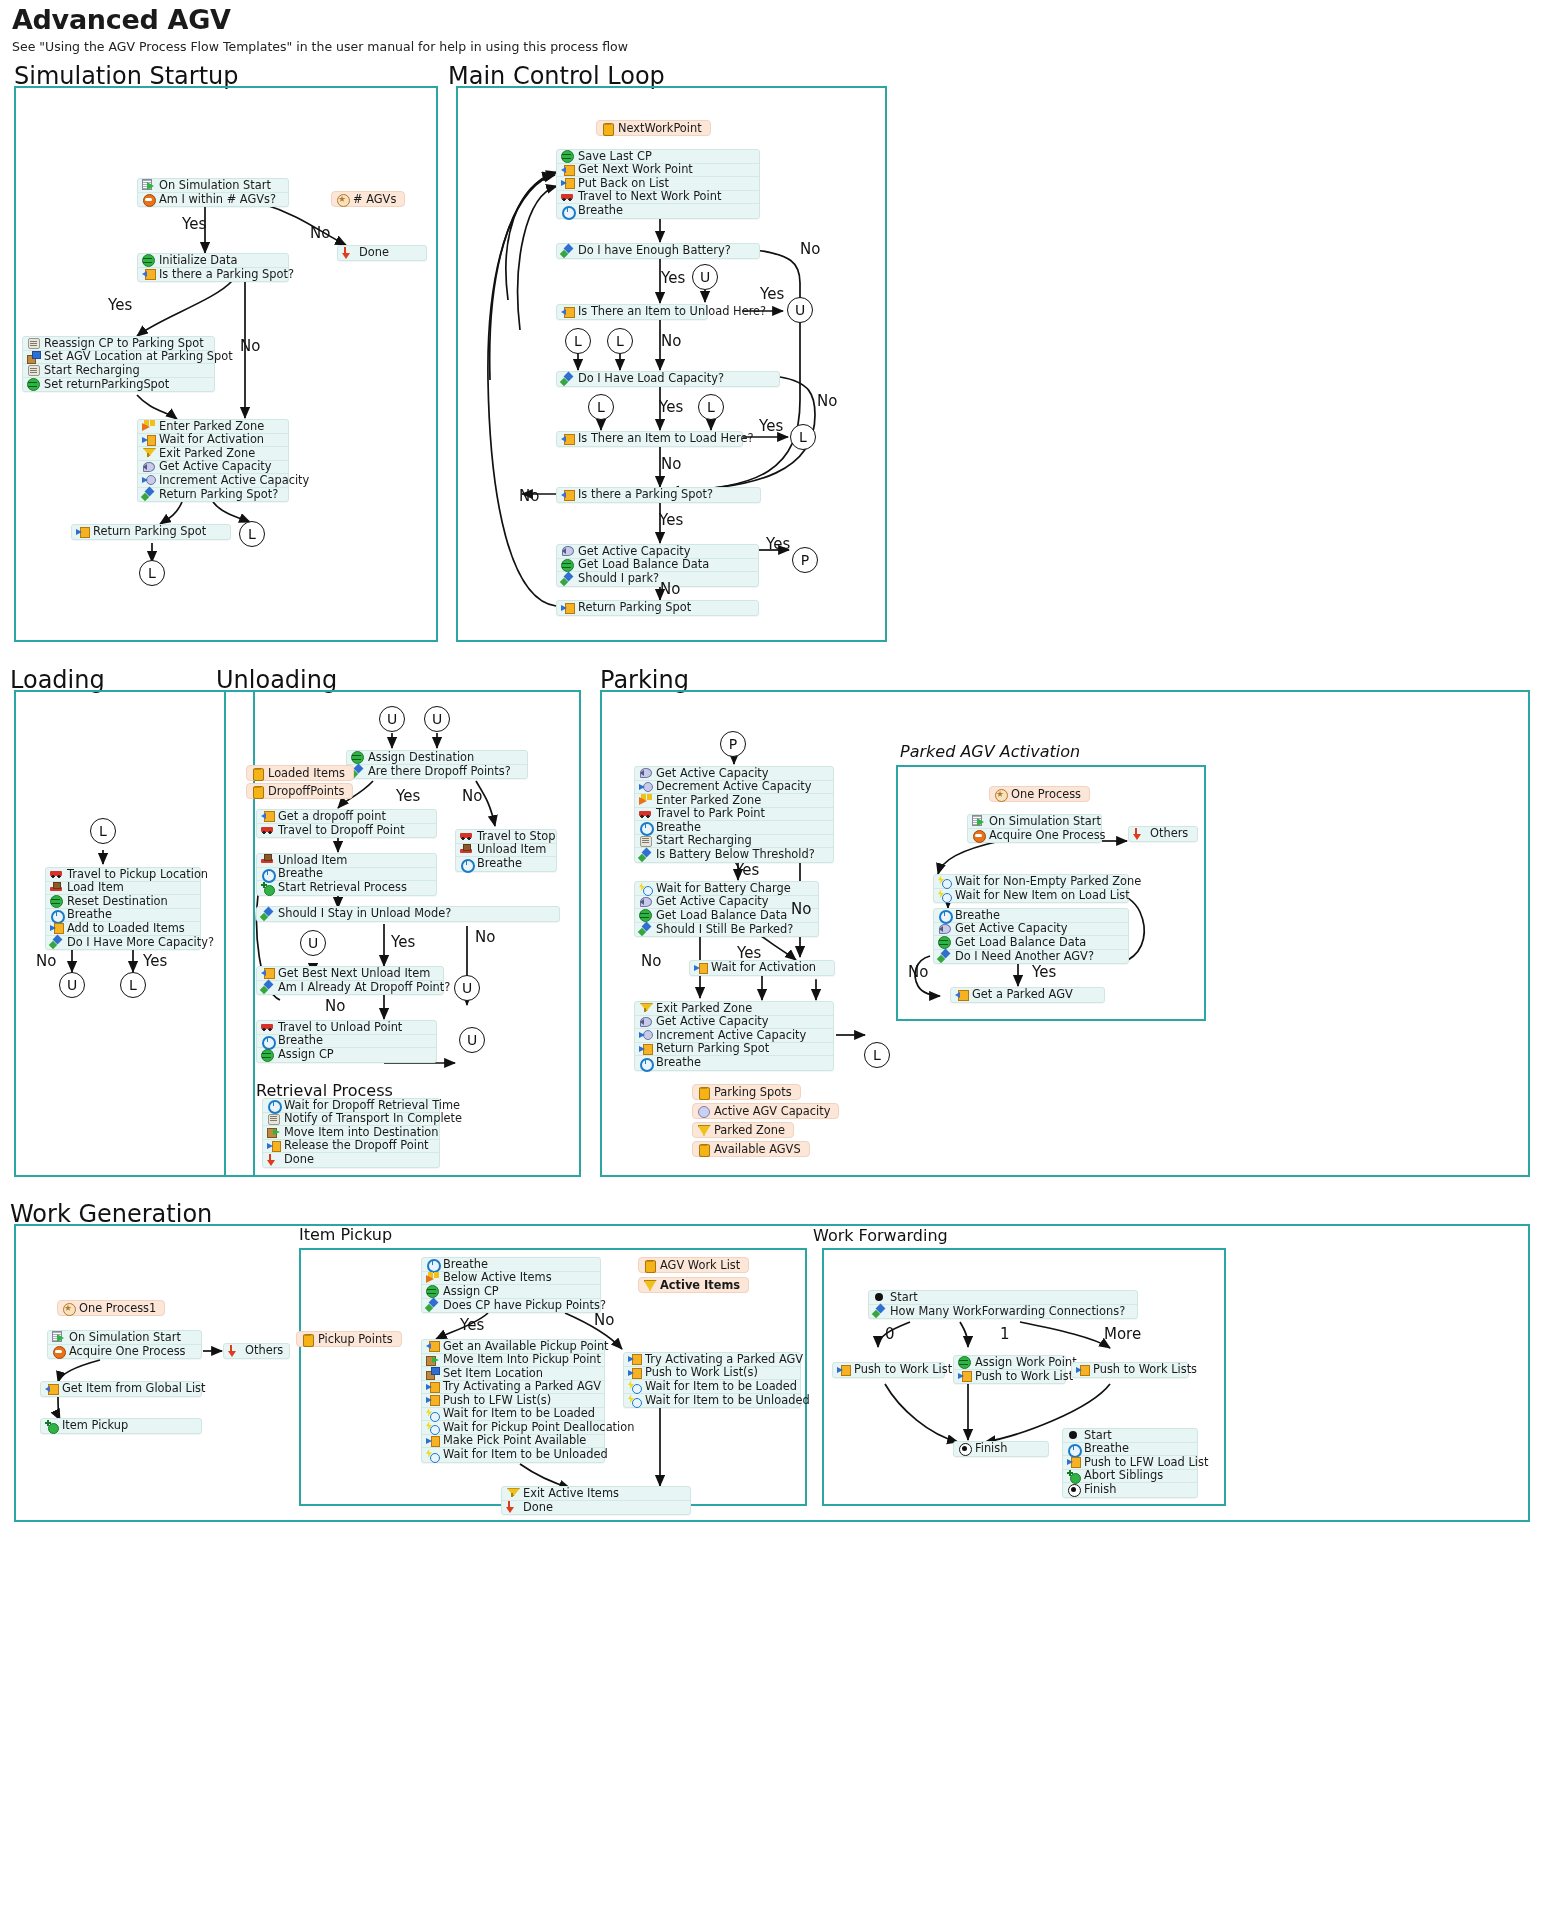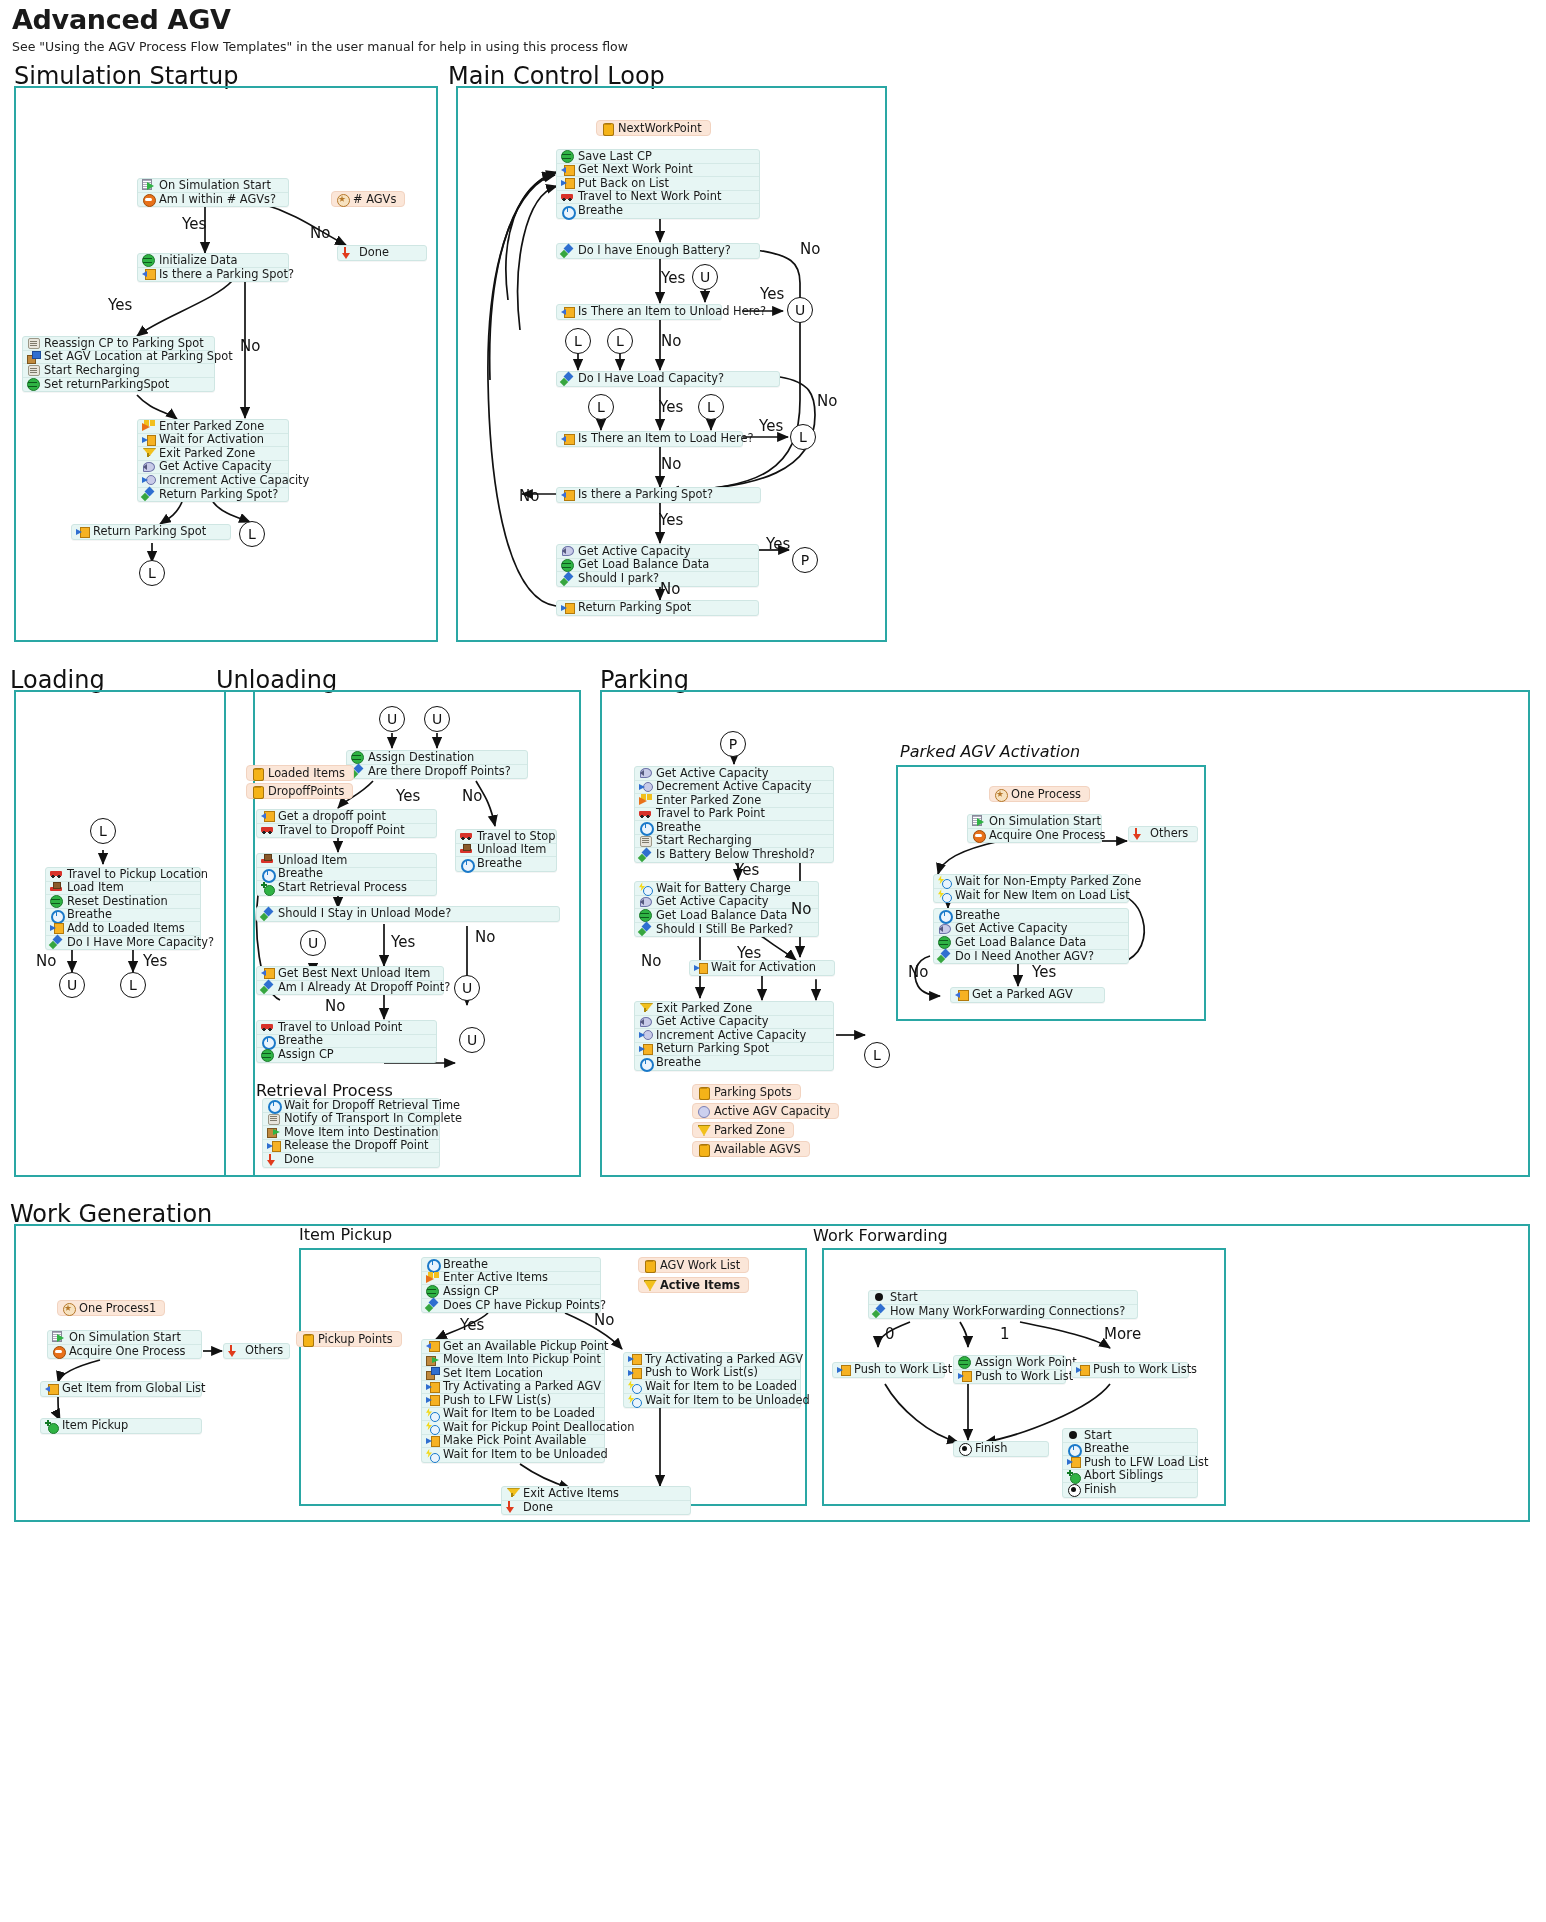--- a/index.html
+++ b/index.html
@@ -527,21 +527,21 @@
 
   <div class="blk" style="left:556px;top:243px;width:204px;">
     <div class="row">
         <span class="ico">
           <i class="i ic-dec"></i>
         </span>
         <span class="txt">Do I have Enough Battery?</span>
       </div>
   </div>
 
-  <div class="blk" style="left:556px;top:304px;width:166px;">
+  <div class="blk" style="left:556px;top:304px;width:152px;">
     <div class="row">
         <span class="ico">
           <i class="i ic-getlist"></i>
         </span>
         <span class="txt">Is There an Item to Unload Here?</span>
       </div>
   </div>
 
   <div class="blk" style="left:556px;top:371px;width:224px;">
     <div class="row">
@@ -1171,21 +1171,21 @@
     <div class="row">
         <span class="ico">
           <i class="i ic-clock"></i>
         </span>
         <span class="txt">Breathe</span>
       </div>
     <div class="row">
         <span class="ico">
           <i class="i ic-enterz"></i>
         </span>
-        <span class="txt">Enter Active Items</span>
+        <span class="txt">Below Active Items</span>
       </div>
     <div class="row">
         <span class="ico">
           <i class="i ic-globe"></i>
         </span>
         <span class="txt">Assign CP</span>
       </div>
     <div class="row">
         <span class="ico">
           <i class="i ic-dec"></i>

